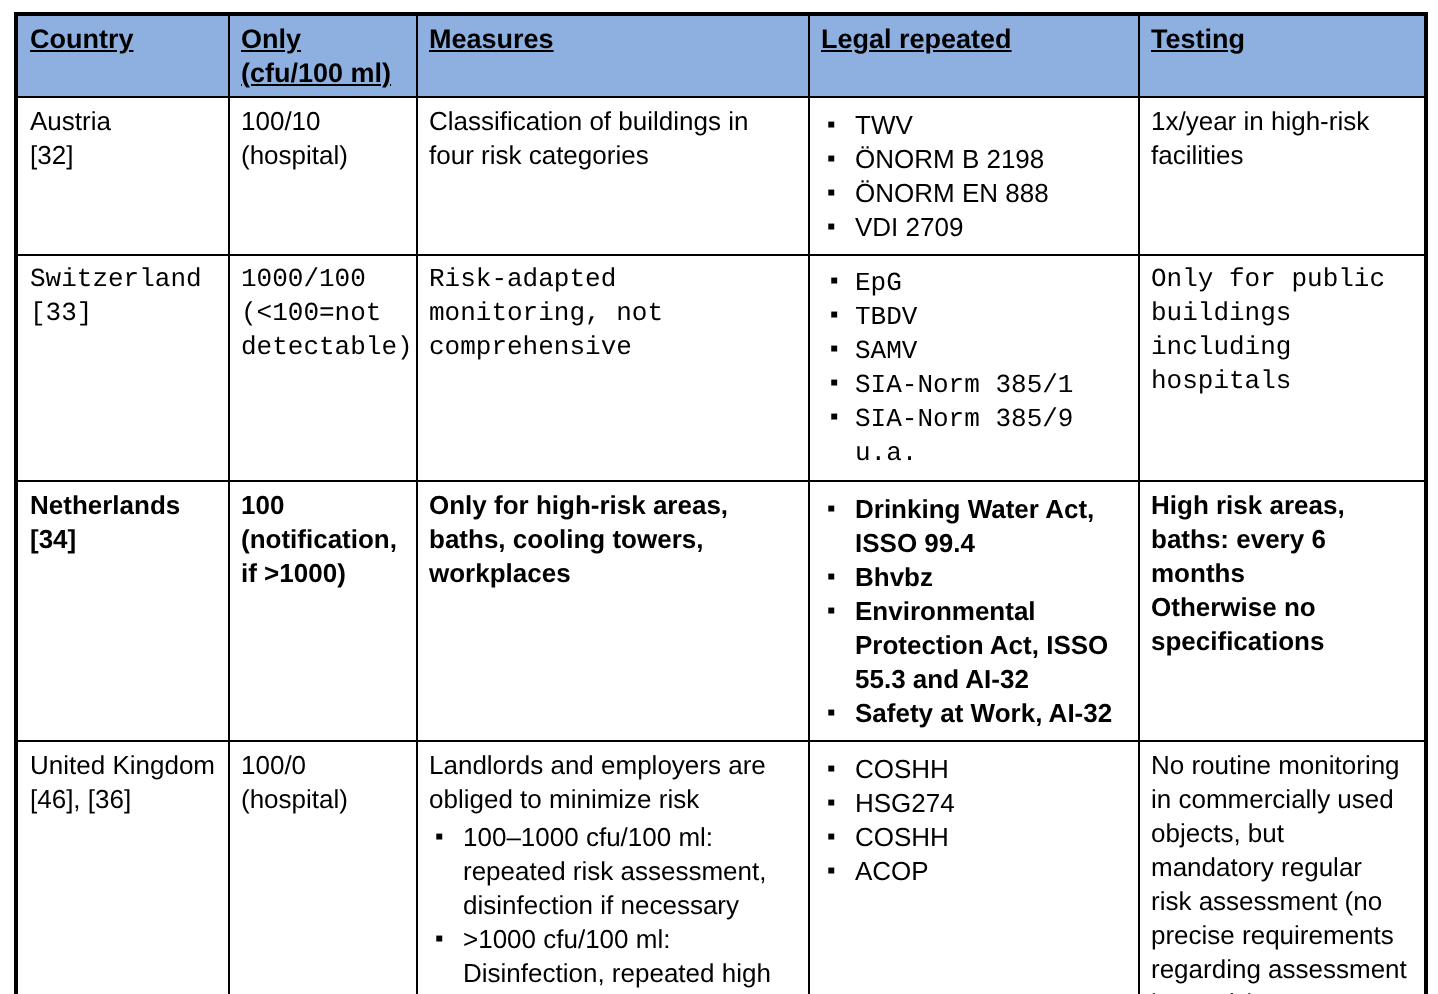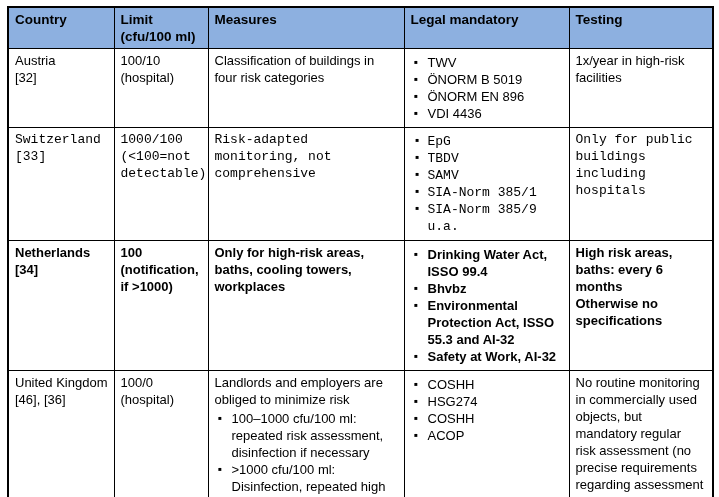--- a/index.html
+++ b/index.html
@@ -38,67 +38,67 @@
     padding-left: 15px;
     white-space: pre-line;
   }
   ul.bullets li::before {
     content: "\25AA";
     position: absolute;
     left: 1px;
     top: 0;
     font-size: 12px;
   }
-  tr.r-header { height: 32px; }
+  tr.r-header { height: 32px; text-decoration: underline; }
   tr.r0 { height: 71px; padding-left: 21px; }
   tr.r1 { height: 83px; font-family: Liberation Mono, monospace; }
   tr.r2 { height: 117px; font-weight: bold; }
   tr.r3 { height: 179px; }
 </style>
 </head>
 <body>
 
 <table class="doc-table">
   <colgroup>
     <col style="width:106px">
     <col style="width:94px">
     <col style="width:196px">
     <col style="width:165px">
     <col style="width:144px">
   </colgroup>
   <tbody>
       <tr class="r-header">
     <th class="pre">Country</th>
-    <th class="pre">Limit
+    <th class="pre">Only
 (cfu/100 ml)</th>
     <th class="pre">Measures</th>
-    <th class="pre">Legal mandatory</th>
+    <th class="pre">Legal repeated</th>
     <th class="pre">Testing</th>
   </tr>
 
   <tr class="r0">
     <td>
           <div class="pre">Austria
 [32]</div>
         </td>
     <td>
           <div class="pre">100/10
 (hospital)</div>
         </td>
     <td>
       <div class="pre">Classification of buildings in
 four risk categories</div>
       <ul class="bullets"></ul>
     </td>
     <td>
       <ul class="bullets">
             <li>TWV</li>
-            <li>ÖNORM B 5019</li>
-            <li>ÖNORM EN 896</li>
-            <li>VDI 4436</li>
+            <li>ÖNORM B 2198</li>
+            <li>ÖNORM EN 888</li>
+            <li>VDI 2709</li>
           </ul>
     </td>
     <td>
           <div class="pre">1x/year in high-risk
 facilities</div>
         </td>
   </tr>
 
   <tr class="r1">
     <td>

